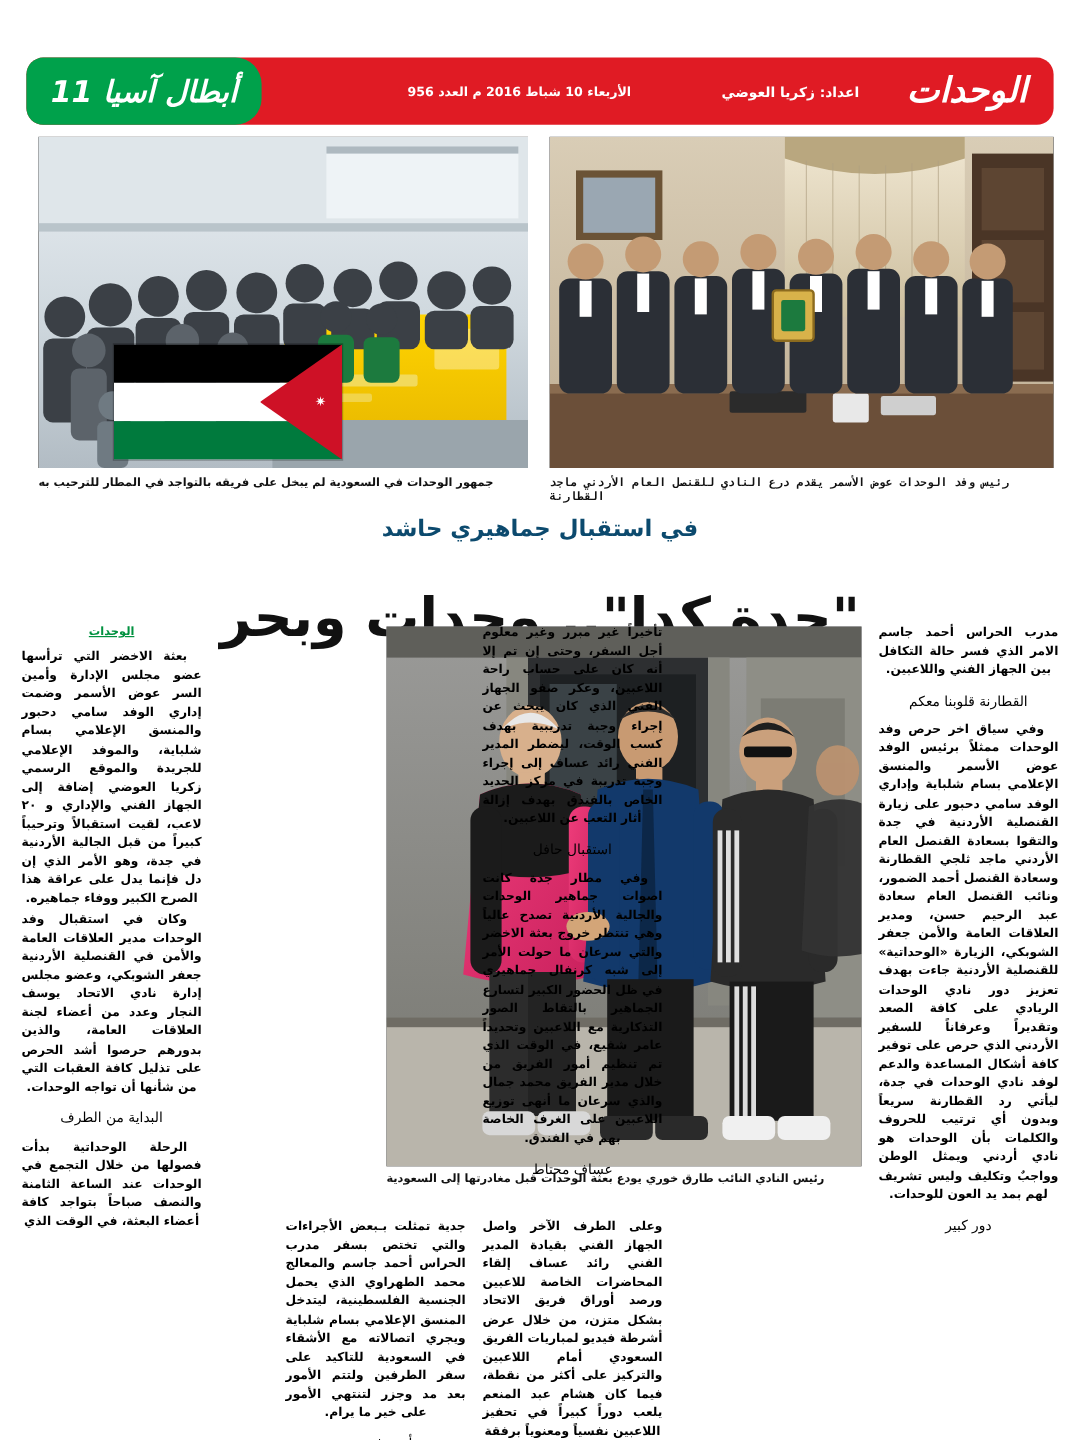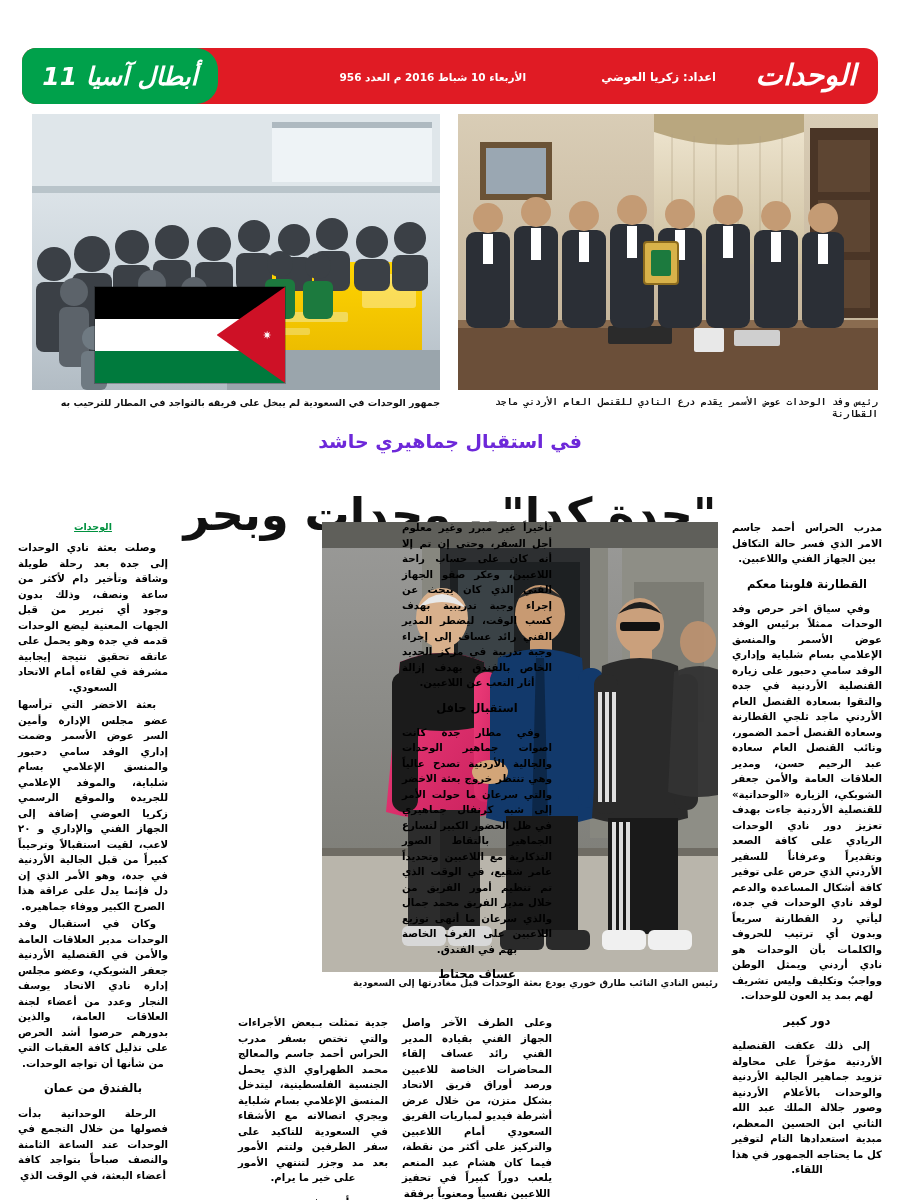--- a/index.html
+++ b/index.html
@@ -104,33 +104,33 @@
     left: 458px;
     top: 114px;
     width: 420px;
     height: 276px;
   }
   .caption {
     position: absolute;
     font-size: 9.5px;
     font-weight: bold;
     color: #111;
-    text-align: right;
+    text-align: left;
     line-height: 1.3;
   }
   #caption-crowd { left: 32px; top: 397px; width: 408px; }
   #caption-consulate { left: 458px; top: 397px; width: 420px; font-family: Liberation Mono, monospace; }
 
   
   .kicker {
     position: absolute;
     left: 0; top: 430px;
     width: 900px;
     text-align: center;
-    color: #6d28d9;
+    color: #0c4a6e;
     font-size: 19px;
     font-weight: bold;
   }
   .headline {
     position: absolute;
     left: 0; top: 458px;
     width: 900px;
     text-align: center;
     color: #111;
     font-size: 45px;
@@ -153,21 +153,21 @@
   #col-3 { right: 348px; width: 150px; }
   #col-4 { right: 567px; width: 150px; }
   #col-5 { right: 732px; width: 150px; }
 
   .col p { margin: 0 0 2px 0; text-indent: 12px; }
   .col p.noind { text-indent: 0; }
   .sublabel {
     display: block;
     text-align: center;
     font-size: 11.5px;
-    font-weight: bold;
+    font-weight: normal;
     margin: 9px 0 8px 0;
     color: #000;
   }
   .green-label {
     display: block;
     text-align: center;
     color: #00913f;
     font-size: 9.5px;
     font-weight: bold;
     text-decoration: underline;
@@ -487,43 +487,41 @@
       <ellipse cx="376" cy="120" rx="18" ry="21" fill="#bb9270"></ellipse>
       <path d="M352 150 q26 -12 50 0 l6 120 q-32 10 -62 0 z" fill="#333"></path>
     </g>
   </svg>
 
 </div>
 <div class="caption" id="caption-main">رئيس النادي النائب طارق خوري يودع بعثة الوحدات قبل مغادرتها إلى السعودية</div>
 
 <div class="col" id="col-5">
   <span class="green-label">الوحدات</span>
-  <p>وصلت بعثة نادي الوحدات إلى جدة بعد رحلة طويلة وشاقة وتأخير دام لأكثر من ساعة ونصف، وذلك بدون وجود أي تبرير من قبل الجهات المعنية ليضع الوحدات قدمه في جدة وهو يحمل على عاتقه تحقيق نتيجة إيجابية مشرفة في لقاءه أمام الاتحاد السعودي.</p>
   <p>بعثة الاخضر التي ترأسها عضو مجلس الإدارة وأمين السر عوض الأسمر وضمت إداري الوفد سامي دحبور والمنسق الإعلامي بسام شلباية، والموفد الإعلامي للجريدة والموقع الرسمي زكريا العوضي إضافة إلى الجهاز الفني والإداري و ٢٠ لاعب، لقيت استقبالاً وترحيباً كبيراً من قبل الجالية الأردنية في جدة، وهو الأمر الذي إن دل فإنما يدل على عراقة هذا الصرح الكبير ووفاء جماهيره.</p>
   <p>وكان في استقبال وفد الوحدات مدير العلاقات العامة والأمن في القنصلية الأردنية جعفر الشوبكي، وعضو مجلس إدارة نادي الاتحاد يوسف النجار وعدد من أعضاء لجنة العلاقات العامة، والذين بدورهم حرصوا أشد الحرص على تذليل كافة العقبات التي من شأنها أن تواجه الوحدات.</p>
-  <span class="sublabel">بالفندق من عمان</span>
+  <span class="sublabel">البداية من الطرف</span>
   <p>الرحلة الوحداتية بدأت فصولها من خلال التجمع في الوحدات عند الساعة الثامنة والنصف صباحاً بتواجد كافة أعضاء البعثة، في الوقت الذي</p>
 </div>
 
 <div class="col" id="col-4">
 </div>
 
 <div class="col" id="col-3">
   <p class="noind">تأخيراً غير مبرر وغير معلوم أجل السفر، وحتى إن تم إلا أنه كان على حساب راحة اللاعبين، وعكر صفو الجهاز الفني الذي كان يبحث عن إجراء وجبة تدريبية بهدف كسب الوقت، ليضطر المدير الفني رائد عساف إلى إجراء وجبة تدريبة في مركز الحديد الخاص بالفندق بهدف إزالة أثار التعب عن اللاعبين.</p>
   <span class="sublabel">استقبال حافل</span>
   <p>وفي مطار جدة كانت اصوات جماهير الوحدات والجالية الأردنية تصدح عالياً وهي تنتظر خروج بعثة الاخضر والتي سرعان ما حولت الأمر إلى شبه كرنفال جماهيري في ظل الحضور الكبير لتسارع الجماهير بالتقاط الصور التذكارية مع اللاعبين وتحديداً عامر شفيع، في الوقت الذي تم تنظيم أمور الفريق من خلال مدير الفريق محمد جمال والذي سرعان ما أنهى توزيع اللاعبين على الغرف الخاصة بهم في الفندق.</p>
   <span class="sublabel">عساف محتاط</span>
 </div>
 
 <div class="col" id="col-1">
   <p class="noind">مدرب الحراس أحمد جاسم الامر الذي فسر حالة التكافل بين الجهاز الفني واللاعبين.</p>
   <span class="sublabel">القطارنة قلوبنا معكم</span>
   <p>وفي سياق اخر حرص وفد الوحدات ممثلاً برئيس الوفد عوض الأسمر والمنسق الإعلامي بسام شلباية وإداري الوفد سامي دحبور على زيارة القنصلية الأردنية في جدة والتقوا بسعادة القنصل العام الأردني ماجد ثلجي القطارنة وسعادة القنصل أحمد الضمور، ونائب القنصل العام سعادة عبد الرحيم حسن، ومدير العلاقات العامة والأمن جعفر الشوبكي، الزيارة «الوحداتية» للقنصلية الأردنية جاءت بهدف تعزيز دور نادي الوحدات الريادي على كافة الصعد وتقديراً وعرفاناً للسفير الأردني الذي حرص على توفير كافة أشكال المساعدة والدعم لوفد نادي الوحدات في جدة، ليأتي رد القطارنة سريعاً وبدون أي ترتيب للحروف والكلمات بأن الوحدات هو نادي أردني ويمثل الوطن وواجبٌ وتكليف وليس تشريف لهم بمد يد العون للوحدات.</p>
   <span class="sublabel">دور كبير</span>
-  <p>إلى ذلك عكفت القنصلية الأردنية مؤخراً على محاولة تزويد جماهير الجالية الأردنية والوحدات بالأعلام الأردنية وصور جلالة الملك عبد الله الثاني ابن الحسين المعظم، مبدية استعدادها التام لتوفير كل ما يحتاجه الجمهور في هذا اللقاء.</p>
 </div>
 
 <div class="lowcol" id="lowcol-a">
   <p class="noind">وعلى الطرف الآخر واصل الجهاز الفني بقيادة المدير الفني رائد عساف إلقاء المحاضرات الخاصة للاعبين ورصد أوراق فريق الاتحاد بشكل متزن، من خلال عرض أشرطة فيديو لمباريات الفريق السعودي أمام اللاعبين والتركيز على أكثر من نقطة، فيما كان هشام عبد المنعم يلعب دوراً كبيراً في تحفيز اللاعبين نفسياً ومعنوياً برفقة</p>
 </div>
 <div class="lowcol" id="lowcol-b">
   <p class="noind">جدية تمثلت بـبعض الأجراءات والتي تختص بسفر مدرب الحراس أحمد جاسم والمعالج محمد الطهراوي الذي يحمل الجنسية الفلسطينية، ليتدخل المنسق الإعلامي بسام شلباية ويجري اتصالاته مع الأشقاء في السعودية للتاكيد على سفر الطرفين ولتتم الأمور بعد مد وجزر لتنتهي الأمور على خير ما يرام.</p>
   <span class="sublabel">تأخير غير مبرر</span>
 
 </div>

